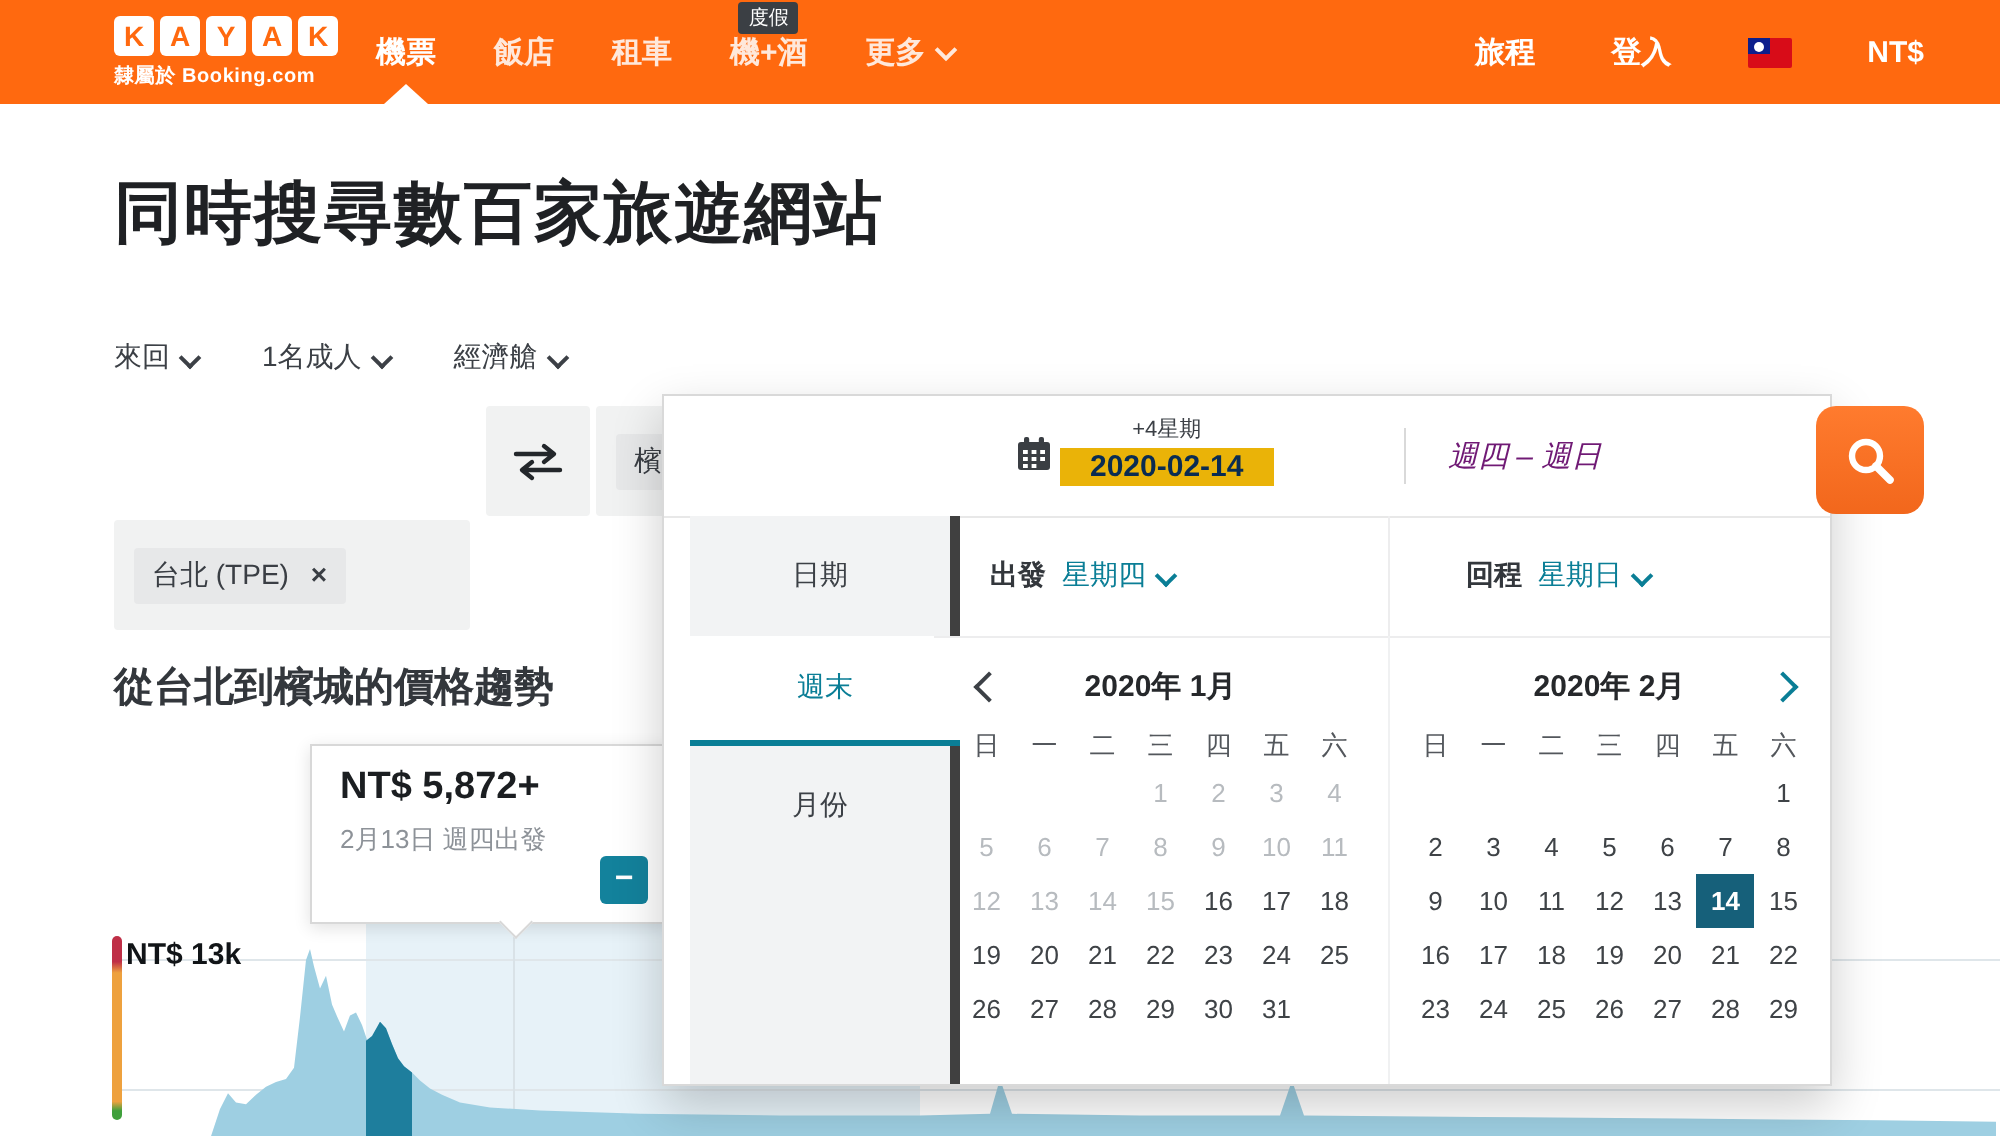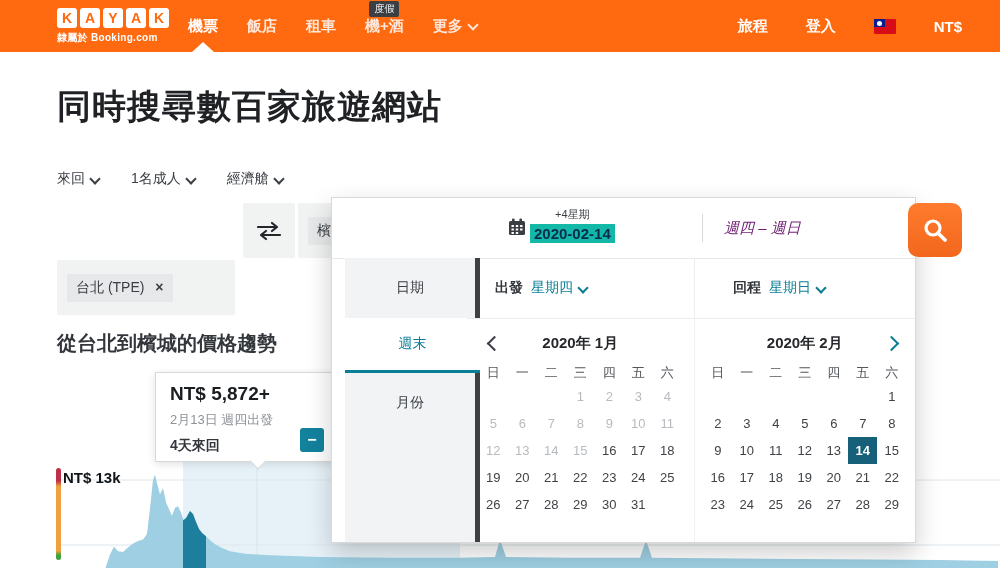--- a/index.html
+++ b/index.html
@@ -58,21 +58,21 @@
   .tt-caret{position:absolute;left:96px;bottom:-6px;width:11px;height:11px;background:#fff;
     border-right:1px solid #d8d8d8;border-bottom:1px solid #d8d8d8;transform:rotate(45deg);}
 
   
   .picker{position:absolute;left:320px;top:197px;width:585px;height:346px;background:#fff;border:1px solid #d9d9d9;
     box-shadow:0 10px 24px rgba(0,0,0,.2);z-index:10;box-sizing:border-box;margin-left:11px;}
   .picker-head{position:absolute;left:0;right:0;top:0;height:60px;border-bottom:1px solid #e8e8e8;}
   .cal-icon{position:absolute;left:176px;top:20px;}
   .date-group{position:absolute;left:198px;top:9px;text-align:center;}
   .weeks-badge{font-size:11px;color:#3c4046;}
-  .sel-date{display:inline-block;margin-top:2px;font-size:15px;font-weight:bold;background:#14b8a6;color:#0a2c52;padding:1px 4px;cursor:text;}
+  .sel-date{display:inline-block;margin-top:2px;font-size:15px;font-weight:bold;background:#eab308;color:#0a2c52;padding:1px 15px;cursor:text;}
   .head-div{position:absolute;left:370px;top:16px;width:1px;height:28px;background:#d9d9d9;}
   .range-label{position:absolute;left:392px;top:21px;font-size:15px;color:#701a75;font-style:italic;}
 
   .tabs{position:absolute;left:13px;top:60px;bottom:0;width:135px;background:#f2f3f4;border-right:5px solid #404040;box-sizing:border-box;}
   .tab{height:60px;display:flex;align-items:center;justify-content:center;font-size:14px;color:#3c4046;cursor:pointer;}
   .tab.active{height:52px;background:#fff;color:#0a7e96;border-bottom:3px solid #0a7e96;width:135px;}
 
   .dp-body{position:absolute;left:135px;top:60px;right:0;bottom:0;}
   .dp-row{position:absolute;left:0;right:0;top:0;height:60px;border-bottom:1px solid #ededee;}
   .dp-col{position:absolute;top:0;height:60px;display:flex;align-items:center;gap:8px;font-size:14px;padding-left:28px;box-sizing:border-box;}
@@ -181,21 +181,20 @@
         <path d="M143,113 L143,65.4 L146,63.0 L150,55.9 L153,59.1 L156,67.0 L159,74.1 L162,78.1 L166,81.3 L166,113 Z" fill="#1e7e9d"></path>
       </svg>
     <div class="strip"></div>
     <div class="ylab top">NT$ 13k</div>
     <div class="ylab bottom">NT$ 8.9k</div>
   </div>
 
   <div class="tooltip">
     <div class="tt-price">NT$ 5,872+</div>
     <div class="tt-date">2月13日 週四出發</div>
-    <div class="tt-dur">4天來回</div>
     <button class="tt-minus">−</button>
     <div class="tt-caret"></div>
   </div>
 
   <div class="picker">
     <div class="picker-head">
       <svg class="cal-icon" width="18" height="18" viewBox="0 0 18 18">
         <rect x="1" y="3" width="16" height="14" rx="1.5" fill="#3a3e43"></rect>
         <rect x="4" y="0.5" width="2.6" height="4.5" rx="1" fill="#3a3e43"></rect>
         <rect x="11.4" y="0.5" width="2.6" height="4.5" rx="1" fill="#3a3e43"></rect>

